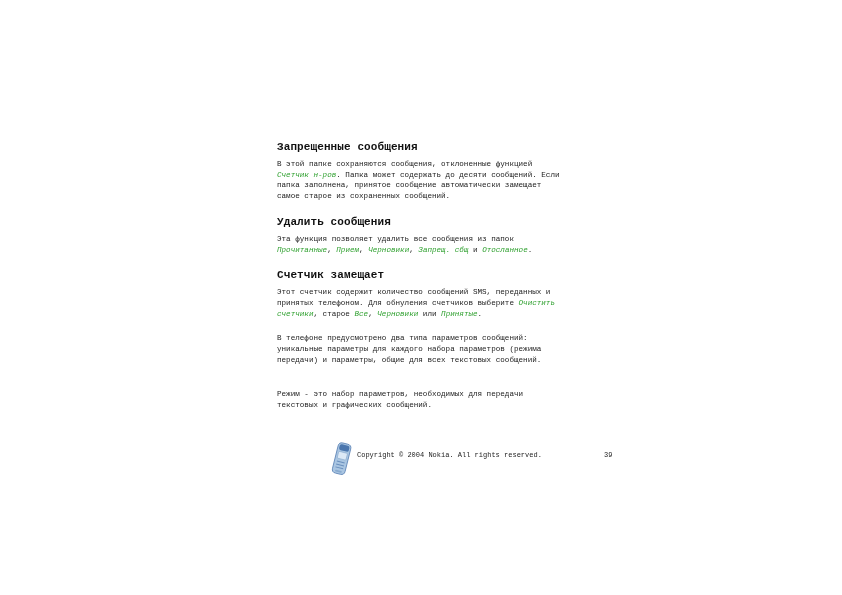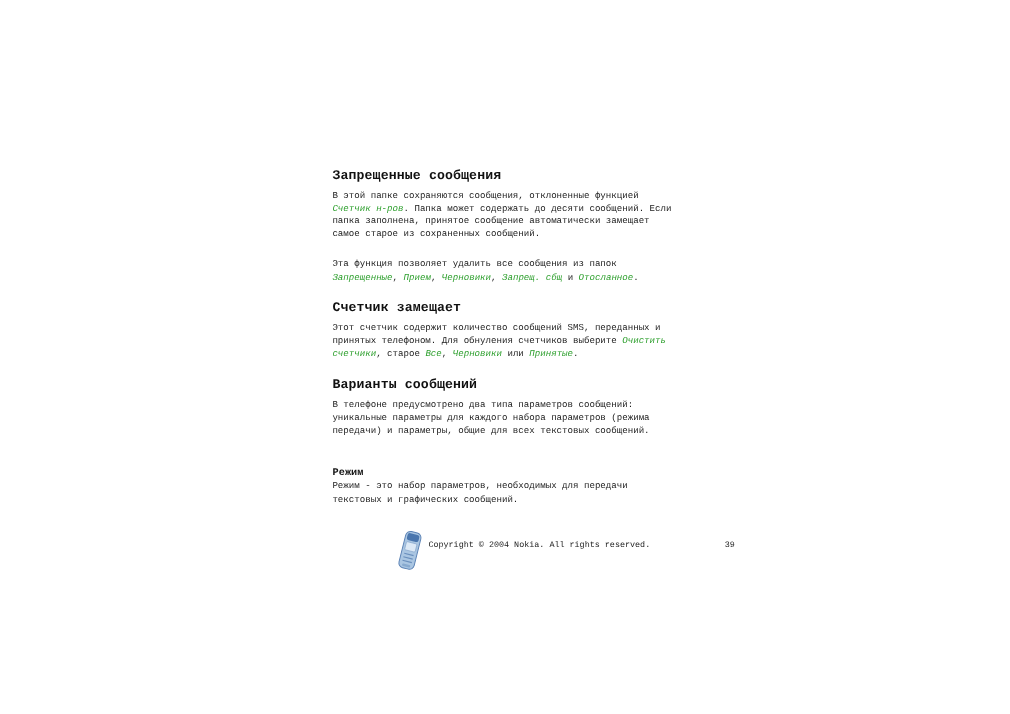--- a/index.html
+++ b/index.html
@@ -76,35 +76,34 @@
 <div class="page">
 
   <div class="content">
 
     <section>
       <h2 class="sec-heading">Запрещенные сообщения</h2>
       <p class="para"><span>В этой папке сохраняются сообщения, отклоненные функцией </span><span class="run-term">Счетчик н-ров</span><span>. Папка может содержать до десяти сообщений. Если папка заполнена, принятое сообщение автоматически замещает самое старое из сохраненных сообщений.</span></p>
     </section>
 
     <section>
-      <p class="para"><span>Эта функция позволяет удалить все сообщения из папок </span><span class="run-term">Запрещенные</span><span>, </span><span class="run-term">Прием</span><span>, </span><span class="run-term">Черновики</span><span>, </span><span class="run-term">Запрещ. сбщ</span><span> и </span><span class="run-term">Отосланное</span><span>.</span></p>
+      <h2 class="sec-heading">Удалить сообщения</h2>
+      <p class="para"><span>Эта функция позволяет удалить все сообщения из папок </span><span class="run-term">Прочитанные</span><span>, </span><span class="run-term">Прием</span><span>, </span><span class="run-term">Черновики</span><span>, </span><span class="run-term">Запрещ. сбщ</span><span> и </span><span class="run-term">Отосланное</span><span>.</span></p>
     </section>
 
     <section>
       <h2 class="sec-heading">Счетчик замещает</h2>
       <p class="para"><span>Этот счетчик содержит количество сообщений SMS, переданных и принятых телефоном. Для обнуления счетчиков выберите </span><span class="run-term">Очистить счетчики</span><span>, старое </span><span class="run-term">Все</span><span>, </span><span class="run-term">Черновики</span><span> или </span><span class="run-term">Принятые</span><span>.</span></p>
     </section>
 
     <section>
-      <h2 class="sec-heading">Варианты сообщений</h2>
       <p class="para tight"><span>В телефоне предусмотрено два типа параметров сообщений: уникальные параметры для каждого набора параметров (режима передачи) и параметры, общие для всех текстовых сообщений.</span></p>
     </section>
 
     <section>
-      <h2 class="sec-heading sub">Режим</h2>
       <p class="para last"><span>Режим - это набор параметров, необходимых для передачи текстовых и графических сообщений.</span></p>
     </section>
 
   </div>
 
   <div class="footer-logo">
     <svg width="26" height="36" viewBox="0 0 26 36" xmlns="http://www.w3.org/2000/svg">
       <g transform="rotate(14 13 18)">
         <rect x="7" y="2" width="13" height="31" rx="4" fill="#aac6e2" stroke="#5b82b5" stroke-width="0.8"></rect>
         <rect x="8.5" y="3.5" width="10" height="6" rx="2" fill="#4a76ae"></rect>

